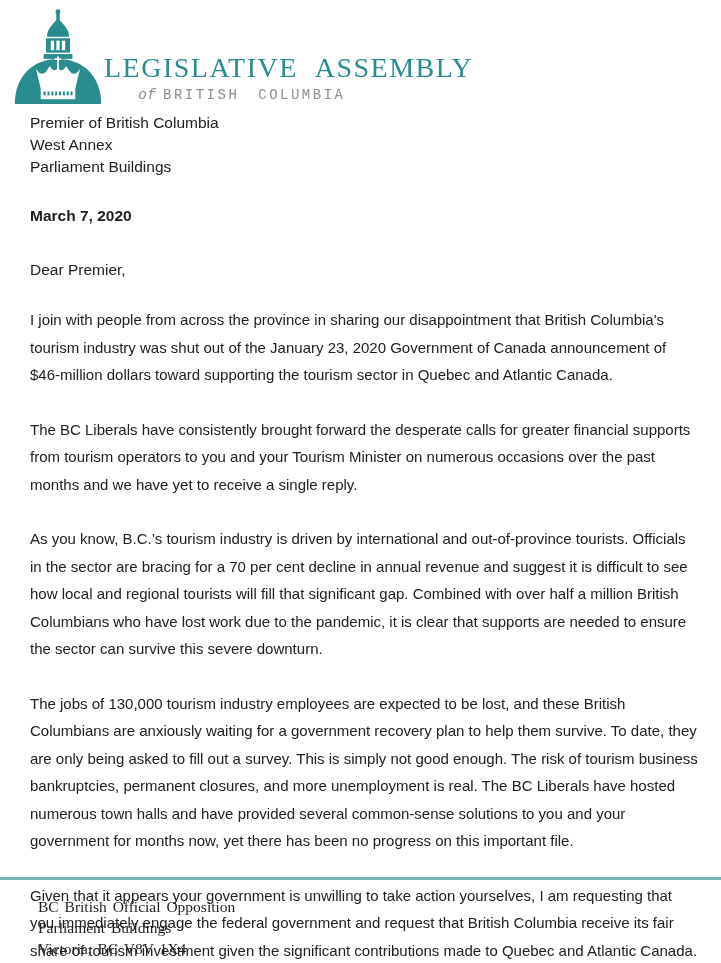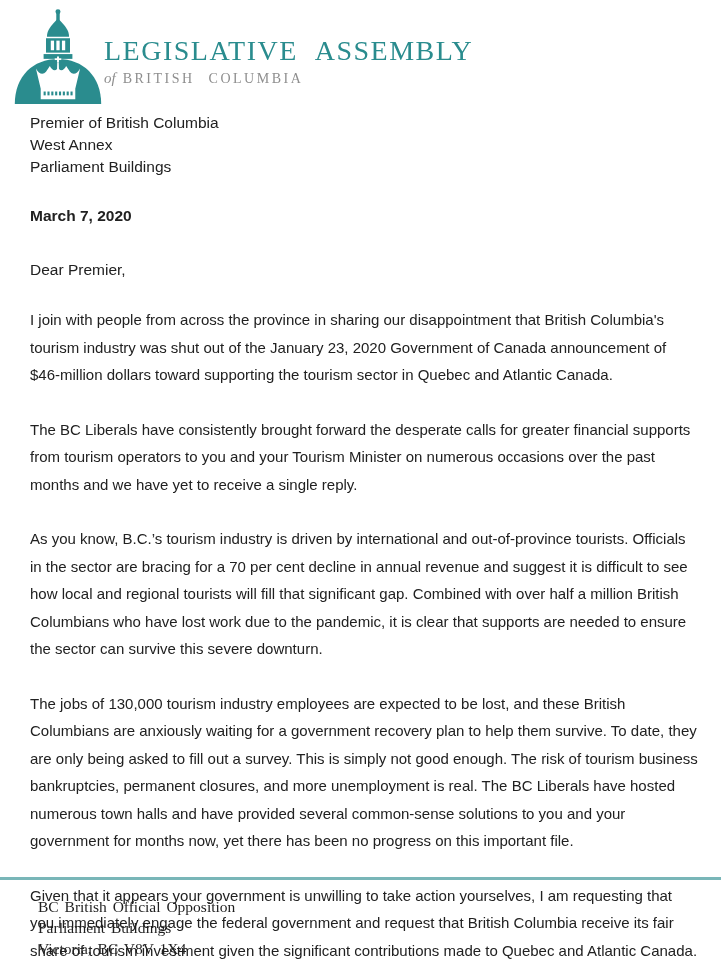--- a/index.html
+++ b/index.html
@@ -10,37 +10,38 @@
     height: 963px;
     background: #ffffff;
     font-family: "Liberation Sans", sans-serif;
     color: #212121;
     overflow: hidden;
   }
 
   
   .letterhead {
     display: flex;
-    align-items: center;
+    align-items: flex-end;
     padding: 8px 0 0 14px;
   }
   .logo-wrap { width: 88px; height: 96px; flex: 0 0 auto; }
   .wordmark { padding-top: 10px; margin-left: 2px; }
   .wordmark-title {
     font-family: "Liberation Serif", serif;
     font-size: 28px;
     letter-spacing: 1.5px;
     word-spacing: 10px;
     color: var(--teal);
     white-space: nowrap;
   }
   .wordmark-sub {
     margin-top: 2px;
+    margin-left: 34px;
     color: var(--gray);
-    font-family: Liberation Serif, serif;
+    font-family: Liberation Mono, monospace;
     white-space: nowrap;
   }
   .wordmark-sub .of {
     font-style: italic;
     font-size: 15px;
     margin-right: 7px;
   }
   .wordmark-sub .prov {
     font-size: 14px;
     letter-spacing: 2.5px;

